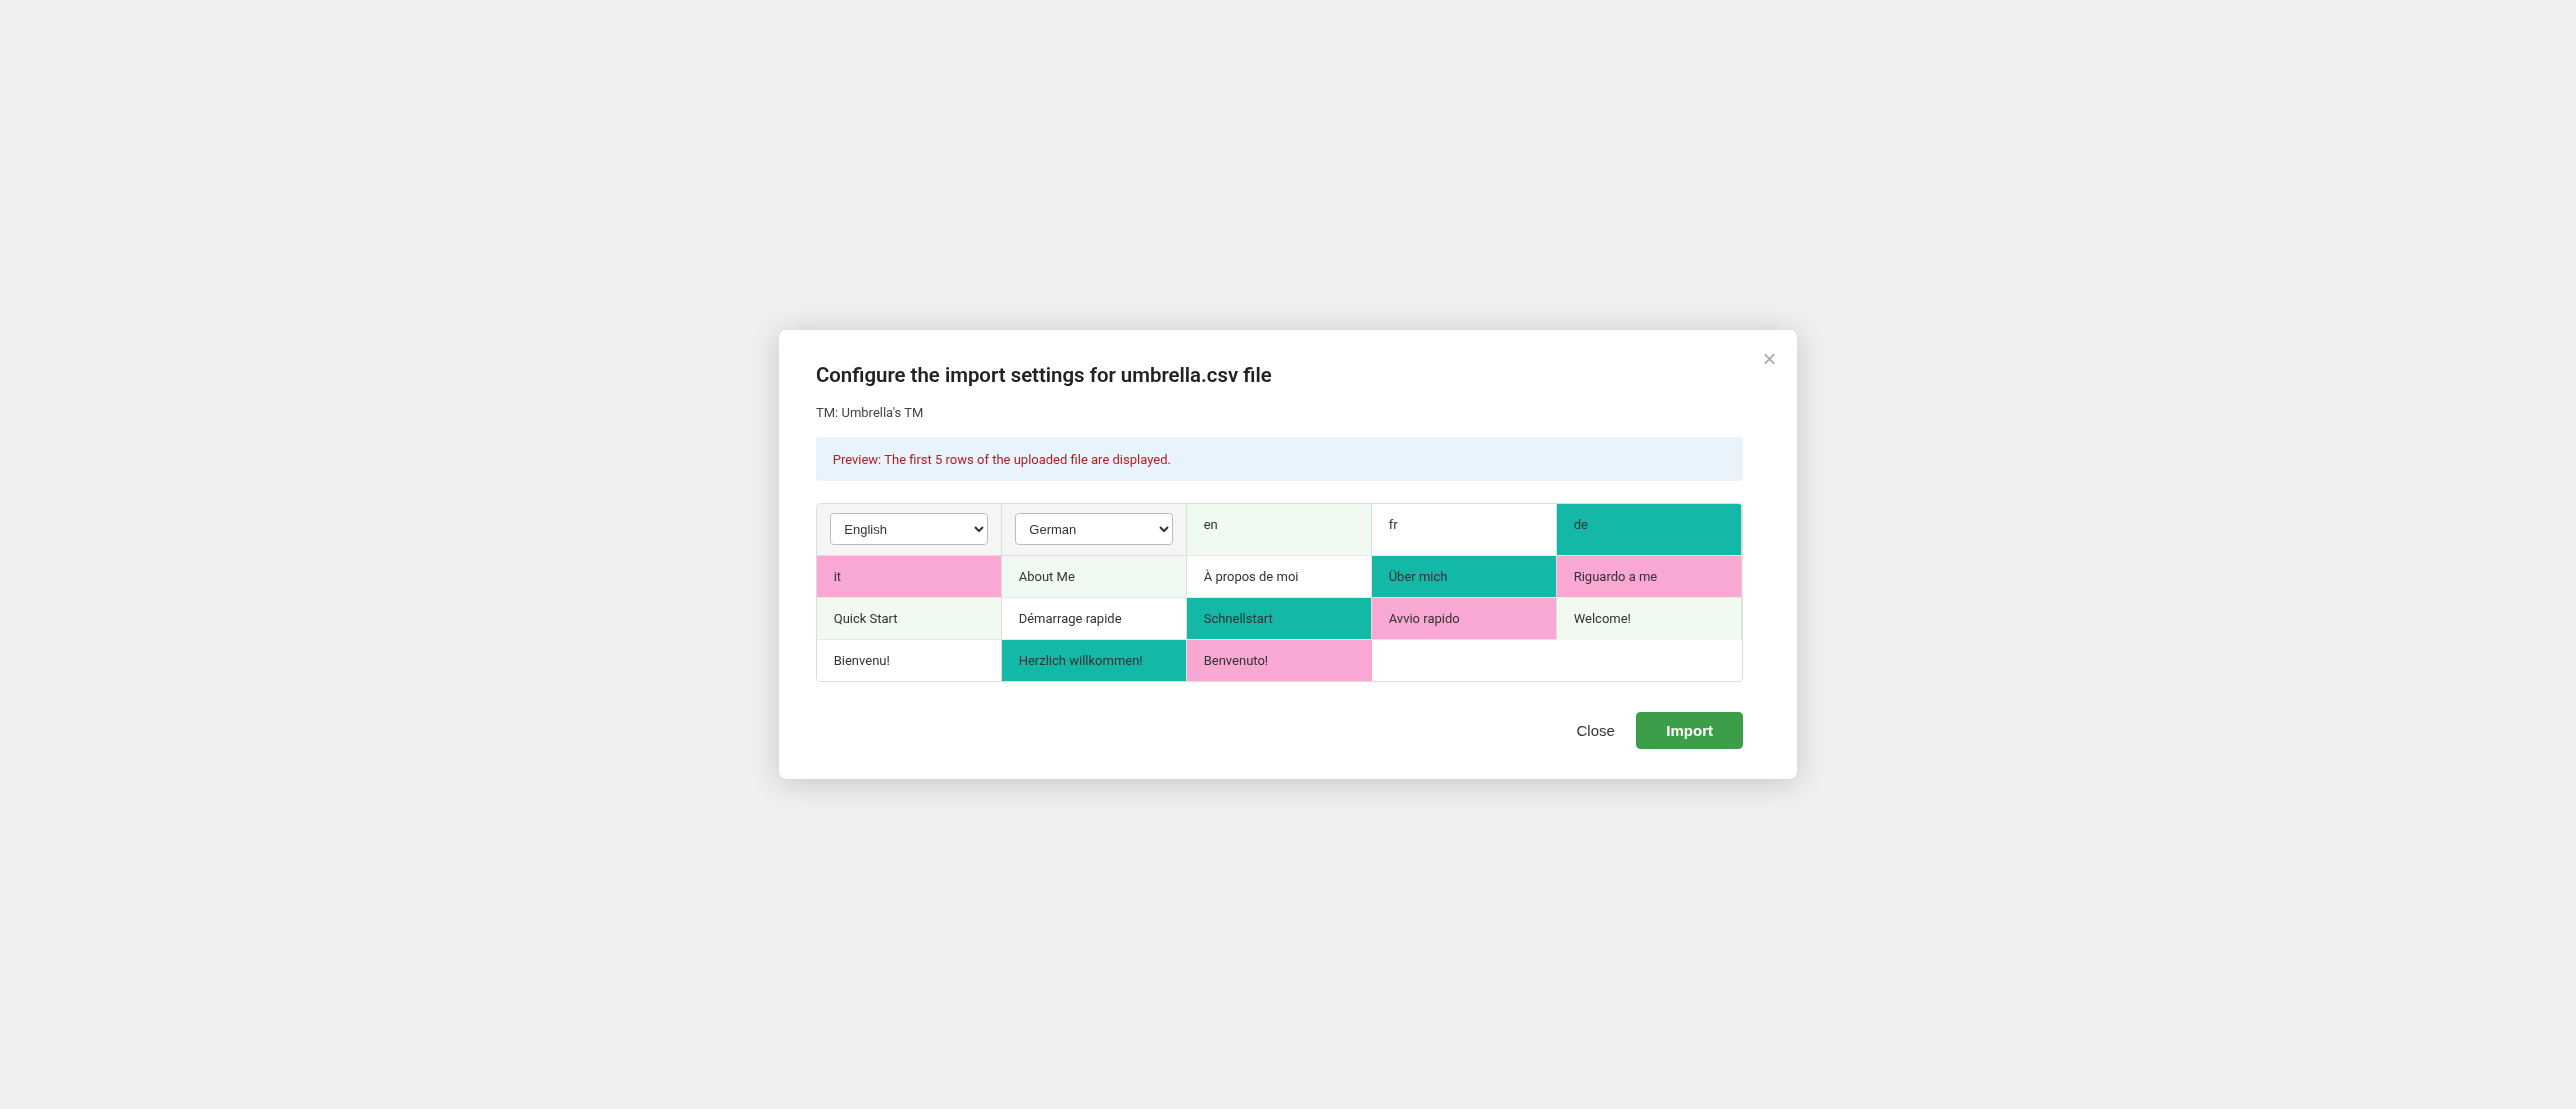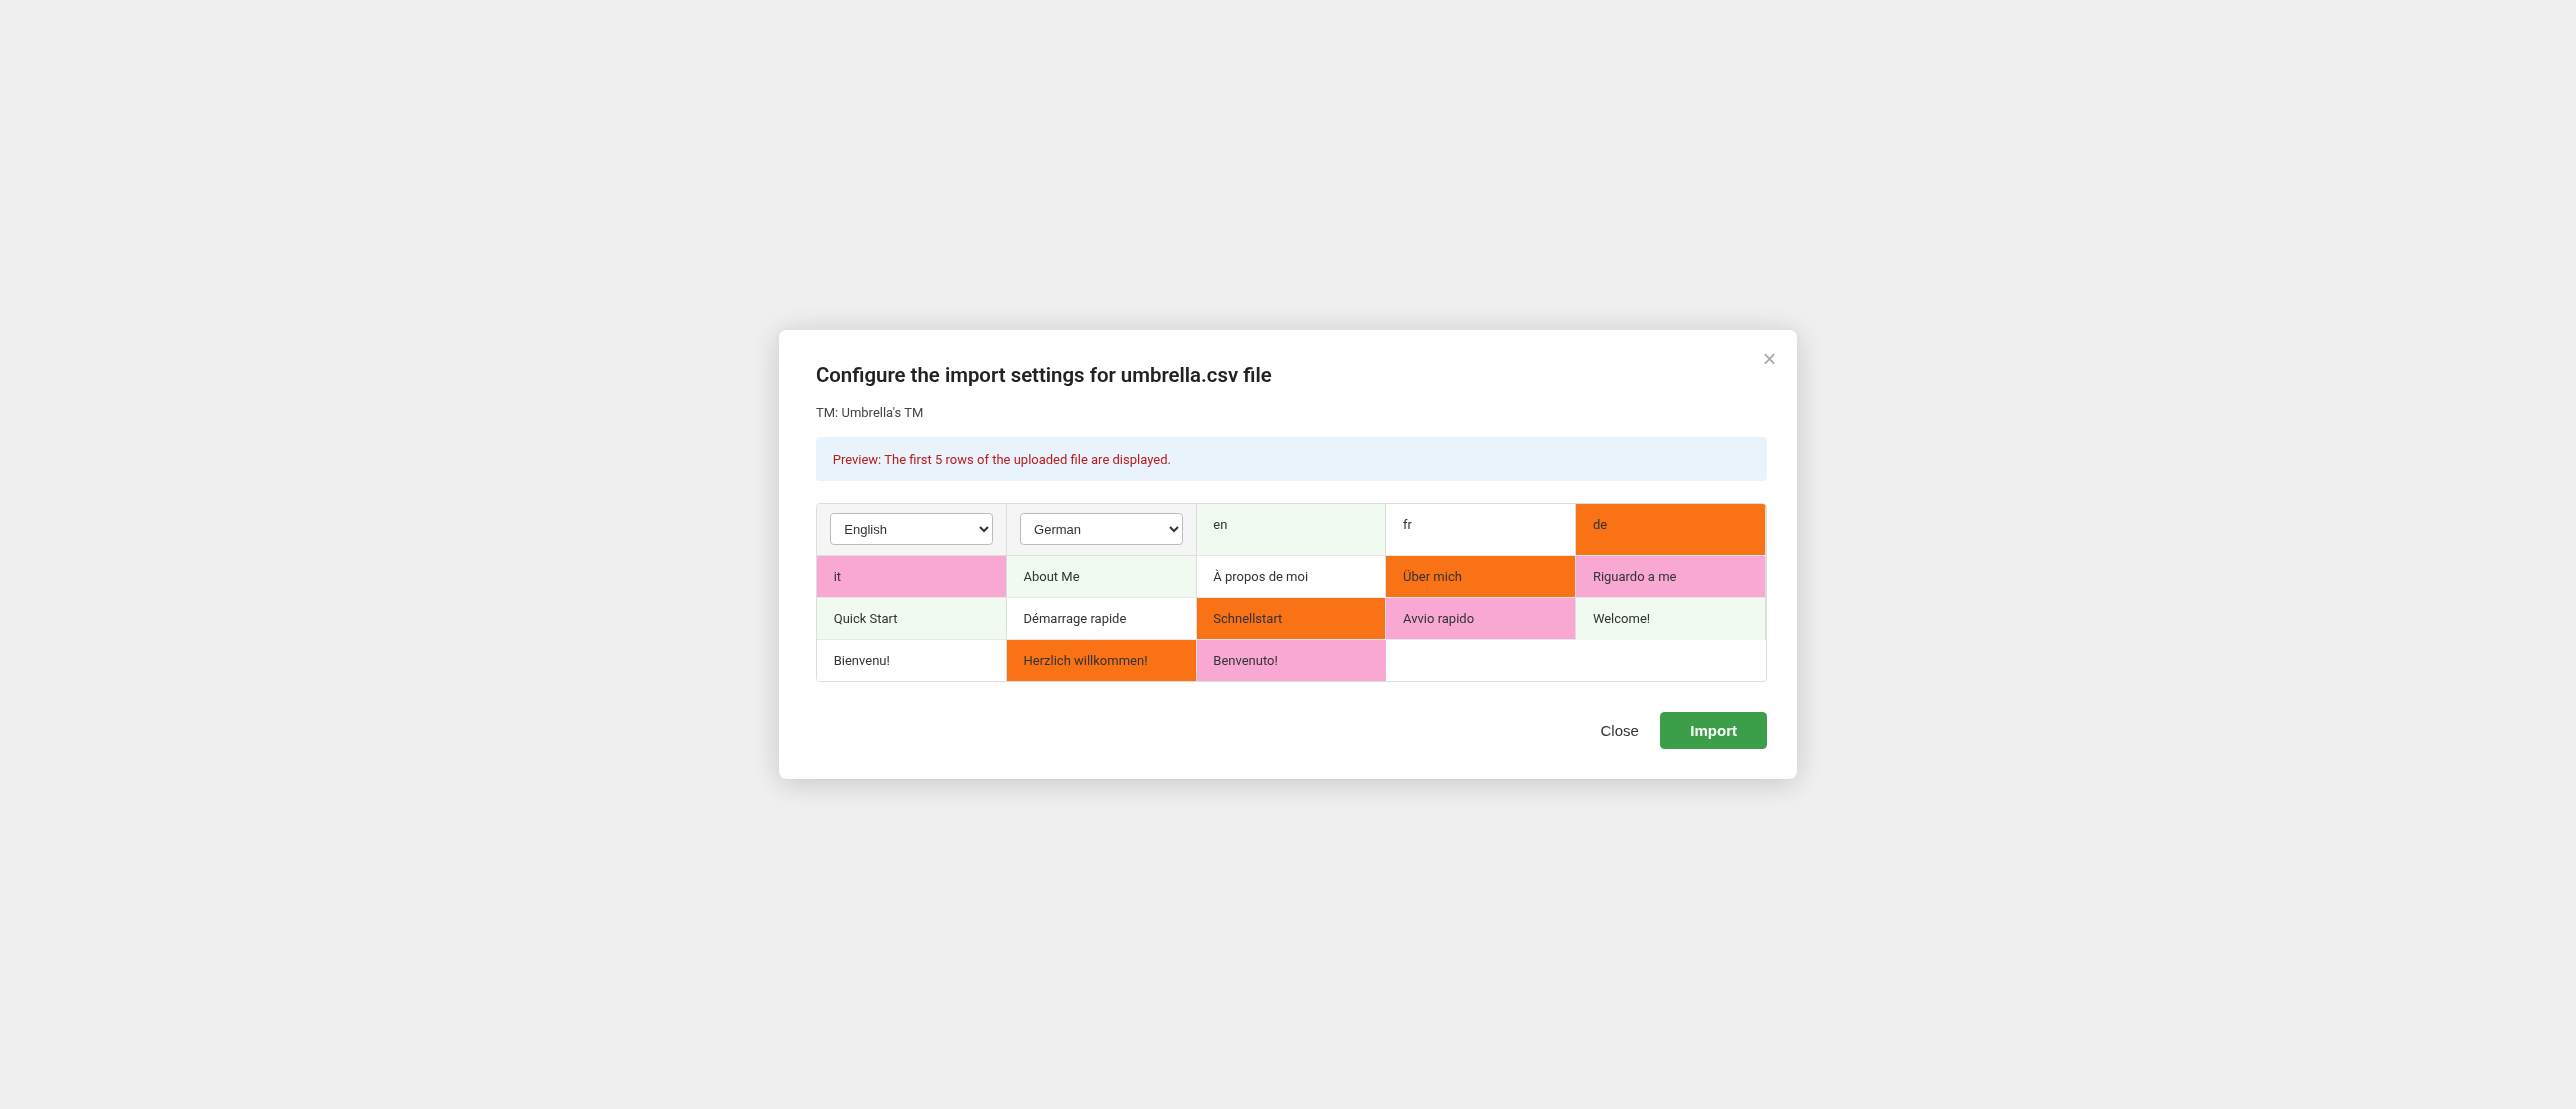--- a/index.html
+++ b/index.html
@@ -15,21 +15,21 @@
       align-items: center;
       justify-content: center;
       min-height: 100vh;
     }
 
     .modal-overlay {
       background: white;
       border-radius: 7.4px;
       box-shadow: 0 3.7px 30px rgba(0,0,0,0.18);
       width: 1018px;
-      padding: 33px 30px 30px 37px;
+      padding: 33px 54px 30px 37px;
       position: relative;
     }
 
     .modal-title {
       font-size: 20.4px;
       font-weight: 600;
       color: #222;
       margin-bottom: 18.5px;
     }
 
@@ -162,21 +162,21 @@
 
     .table-cell.col-en {
       background: #f0faf0;
     }
 
     .table-cell.col-fr {
       background: white;
     }
 
     .table-cell.col-de {
-      background: #f97316;
+      background: #14b8a6;
     }
 
     .table-cell.col-it {
       background: #f9a8d4;
     }
 
     .footer-row {
       display: flex;
       justify-content: flex-end;
       align-items: center;

